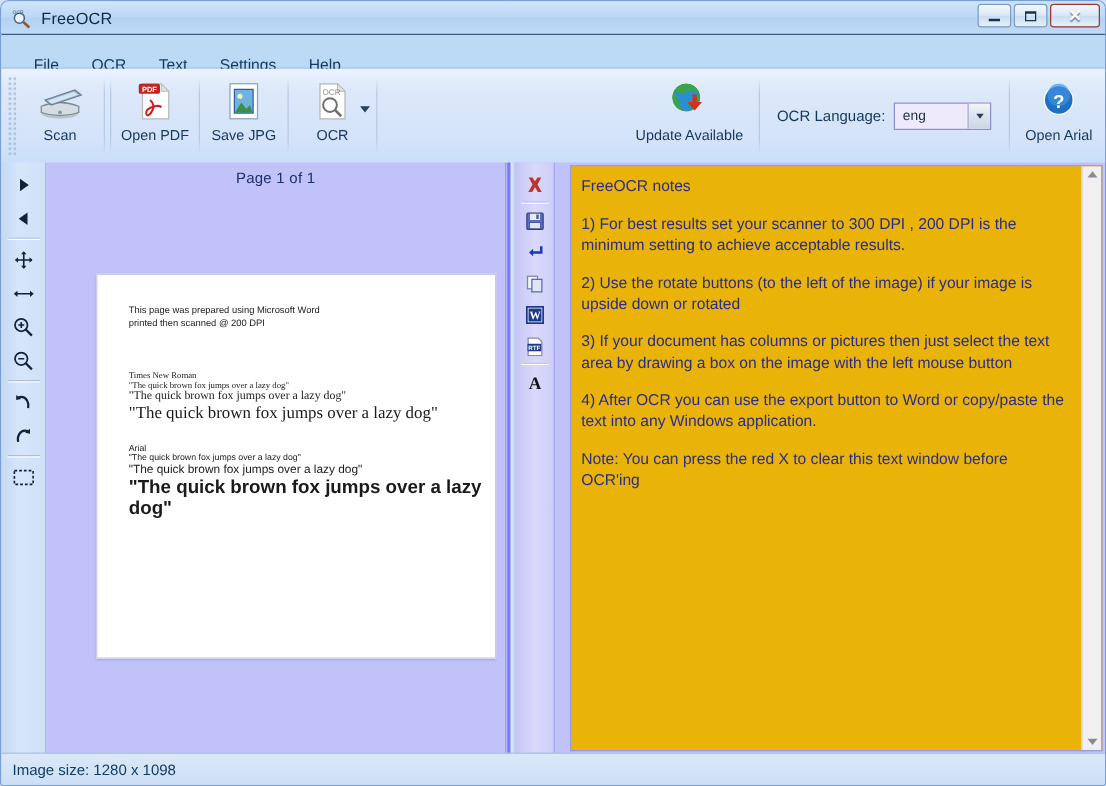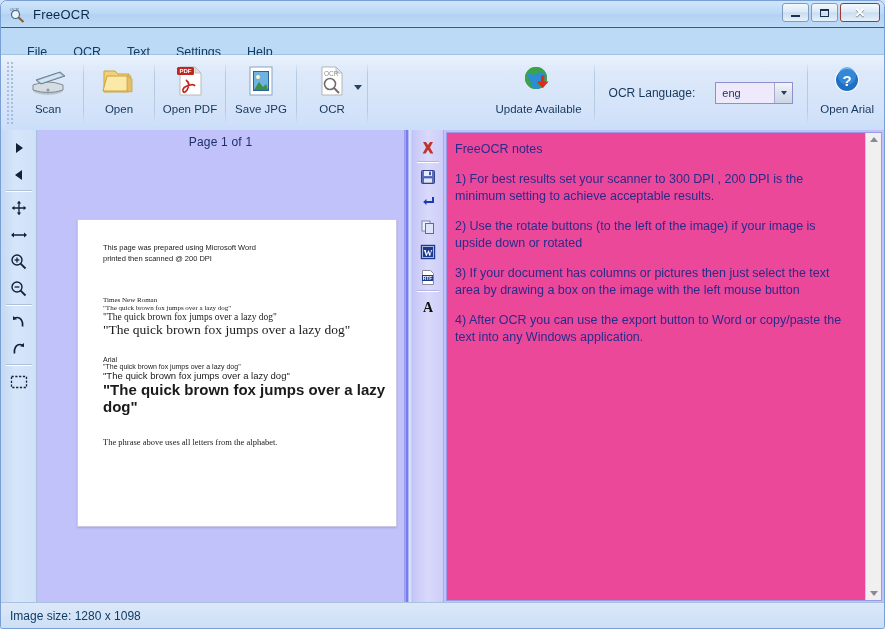--- a/index.html
+++ b/index.html
@@ -72,21 +72,21 @@
   .tbtn .lab{font-size:11.5px;color:#14375c;margin-top:3px;white-space:nowrap;}
   .tbtn .ico{height:38px;display:flex;align-items:center;justify-content:center;}
   .tsep{width:1px;margin:7px 2px;background:linear-gradient(180deg,rgba(255,255,255,0) 0%,#b6cae3 20%,#b6cae3 80%,rgba(255,255,255,0) 100%);}
   .tbtn.wide{width:auto;padding-left:10px;padding-right:10px;}
   .dropcaret{
     position:absolute;right:3px;top:30px;width:0;height:0;
     border-left:4px solid transparent;border-right:4px solid transparent;border-top:5px solid #28425f;
   }
   .spacer{flex:1 1 auto;}
 
-  .langbox{display:flex;align-items:center;gap:20px;padding:0 12px;}
+  .langbox{display:flex;align-items:center;gap:7px;padding:0 12px;}
   .langlabel{font-size:12px;color:#14375c;}
   .combo{
     width:78px;height:22px;border:1px solid #8f8fd0;background:#efeafb;
     display:flex;align-items:center;box-sizing:border-box;position:relative;
   }
   .combo .val{font-size:11px;color:#1b2d52;padding-left:6px;}
   .combo .btn{
     position:absolute;right:0;top:0;width:17px;height:20px;
     background:linear-gradient(180deg,#f2f5fa 0%,#dbe3ee 50%,#ccd6e4 100%);
     border-left:1px solid #a8a8cf;display:flex;align-items:center;justify-content:center;
@@ -146,21 +146,21 @@
   .rightpane{flex:1 1 auto;position:relative;display:flex;background:#c2c2fb;}
   .notestrip{
     width:30px;flex:none;
     background:linear-gradient(90deg,#c7c7f8 0%,#d9d9fb 50%,#cdcdf9 100%);
     display:flex;flex-direction:column;align-items:center;padding-top:5px;
     border-right:1px solid #a9a9ee;
   }
   .nbtn{width:24px;height:25px;display:flex;align-items:center;justify-content:center;}
   .nsep{width:22px;height:1px;background:#ffffff;border-top:1px solid #b3b3e8;margin:1px 0;}
   .notesbox{
-    flex:1 1 auto;margin:2px 2px 2px 2px;background:#ec4899;border:1px solid #9a9ae6;
+    flex:1 1 auto;margin:2px 2px 2px 12px;background:#eab308;border:1px solid #9a9ae6;
     position:relative;overflow:hidden;display:flex;
   }
   .notes-text{
     flex:1 1 auto;padding:8px 10px 0 8px;font-size:12.5px;line-height:17px;color:#2b2b8a;
     font-family:"Liberation Sans",sans-serif;
   }
   .notes-text p{margin:0 0 13px 0;}
   .vscroll{
     width:15px;flex:none;background:#f0f0f0;border-left:1px solid #ccccdd;
     display:flex;flex-direction:column;justify-content:space-between;align-items:center;
@@ -223,30 +223,20 @@
           <path d="M5 26 L5 21 Q20 15 35 21 L35 26 Q20 31 5 26 Z" fill="#d6dde2" stroke="#7d8a94" stroke-width="1"></path>
           <path d="M8 16 L32 8 L37 12 L13 20 Z" fill="#9fb4c4" stroke="#6c7f8d" stroke-width="1"></path>
           <path d="M10 16.5 L31 9.3 L34.5 11.8 L13.5 19 Z" fill="#cfe6f5"></path>
           <circle cx="20" cy="26" r="1.6" fill="#8d99a3"></circle>
         </svg>
       </div>
       <div class="lab">Scan</div>
     </div>
     <div class="tsep"></div>
 
-    <div class="tbtn">
-      <div class="ico">
-        <svg width="36" height="32" viewBox="0 0 36 32">
-          <path d="M3 6 h11 l3 3 h11 v18 h-25 Z" fill="#f0d07a" stroke="#c9a33f" stroke-width="1"></path>
-          <path d="M6 11 h24 l-4 15 h-24 Z" fill="#fbe9a8" stroke="#c9a33f" stroke-width="1"></path>
-          <path d="M26 11 l5 3 v13 l-5 -1 Z" fill="#e4c068" stroke="#c9a33f" stroke-width=".8"></path>
-        </svg>
-      </div>
-      <div class="lab">Open</div>
-    </div>
     <div class="tsep"></div>
 
     <div class="tbtn">
       <div class="ico">
         <svg width="32" height="34" viewBox="0 0 32 34">
           <path d="M6 3 h15 l6 6 v22 h-21 Z" fill="#ffffff" stroke="#b9b9b9" stroke-width="1"></path>
           <path d="M21 3 l6 6 h-6 Z" fill="#e2e2e2" stroke="#b9b9b9" stroke-width=".8"></path>
           <rect x="3" y="3" width="17" height="8" rx="1.5" fill="#c0261f"></rect>
           <text x="5.5" y="9.4" font-size="6" fill="#fff" font-family="Liberation Sans" font-weight="bold">PDF</text>
           <path d="M12 16 q5 4 1 10 q-3 4 -4 1 q-1 -4 7 -6 q4 -1 5 1" fill="none" stroke="#c0261f" stroke-width="1.7"></path>
@@ -409,21 +399,20 @@
               <div class="s-serif sl-md">"The quick brown fox jumps over a lazy dog"</div>
             </div>
 
             <div class="blk2">
               <div class="s-sans sl-lbl">Arial</div>
               <div class="s-sans sl-xs">"The quick brown fox jumps over a lazy dog"</div>
               <div class="s-sans sl-sm">"The quick brown fox  jumps over a lazy dog"</div>
               <div class="s-sans sl-lg">"The quick brown fox jumps over a lazy dog"</div>
             </div>
 
-            <div class="s-serif foot">The phrase above uses all letters from the alphabet.</div>
           </div>
         </div>
       </div>
     </div>
 
     <div class="splitter"></div>
 
     <div class="rightpane">
 
       <div class="notestrip">
@@ -475,20 +464,21 @@
         </div>
       </div>
 
       <div class="notesbox">
         <div class="notes-text">
           <p>FreeOCR notes</p>
           <p>1) For best results set your scanner to 300 DPI , 200 DPI is the minimum setting to achieve acceptable results.</p>
           <p>2) Use the rotate buttons (to the left of the image) if your image is upside down or rotated</p>
           <p>3) If your document has columns or pictures then just select the text area by drawing a box on the image with the left mouse button</p>
           <p>4) After OCR you can use the export button to Word or copy/paste the text into any Windows application.</p>
+          <p>Note: You can press the red X to clear this text window before OCR'ing</p>
         </div>
         <div class="vscroll">
           <div class="vs-arrow vs-up">
               <i></i>
             </div>
           <div class="vs-arrow vs-dn">
               <i></i>
             </div>
         </div>
       </div>

